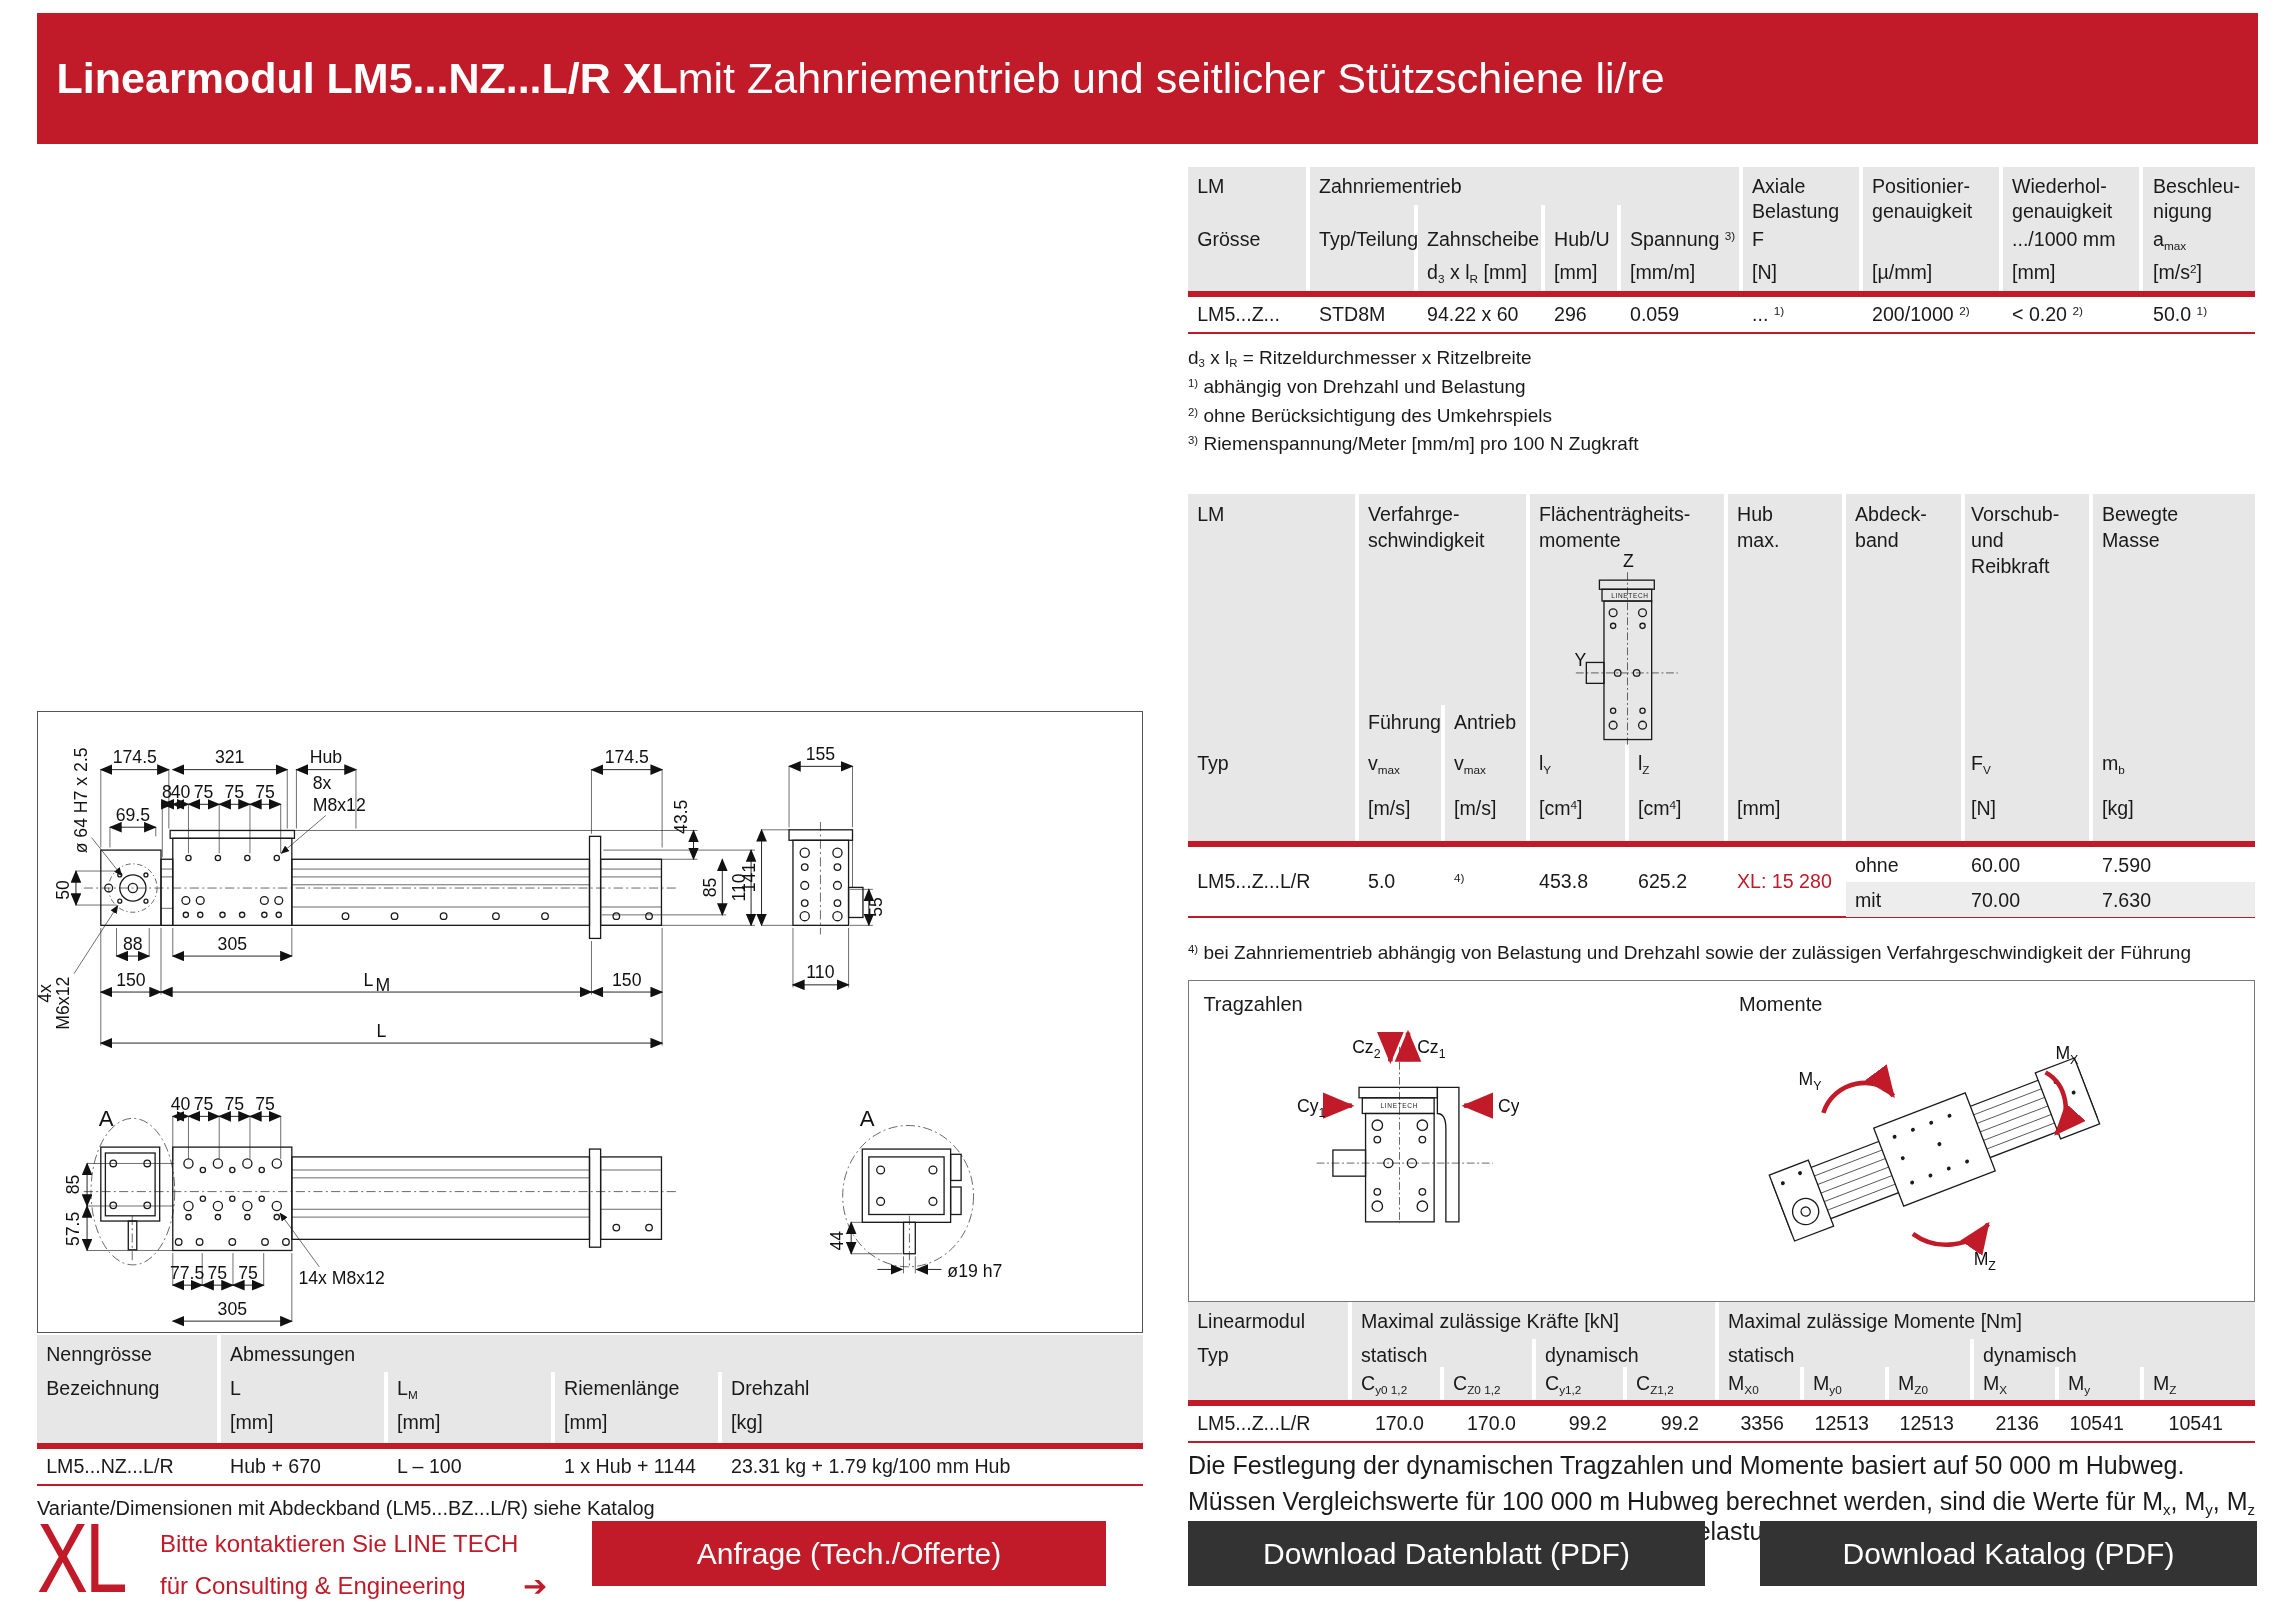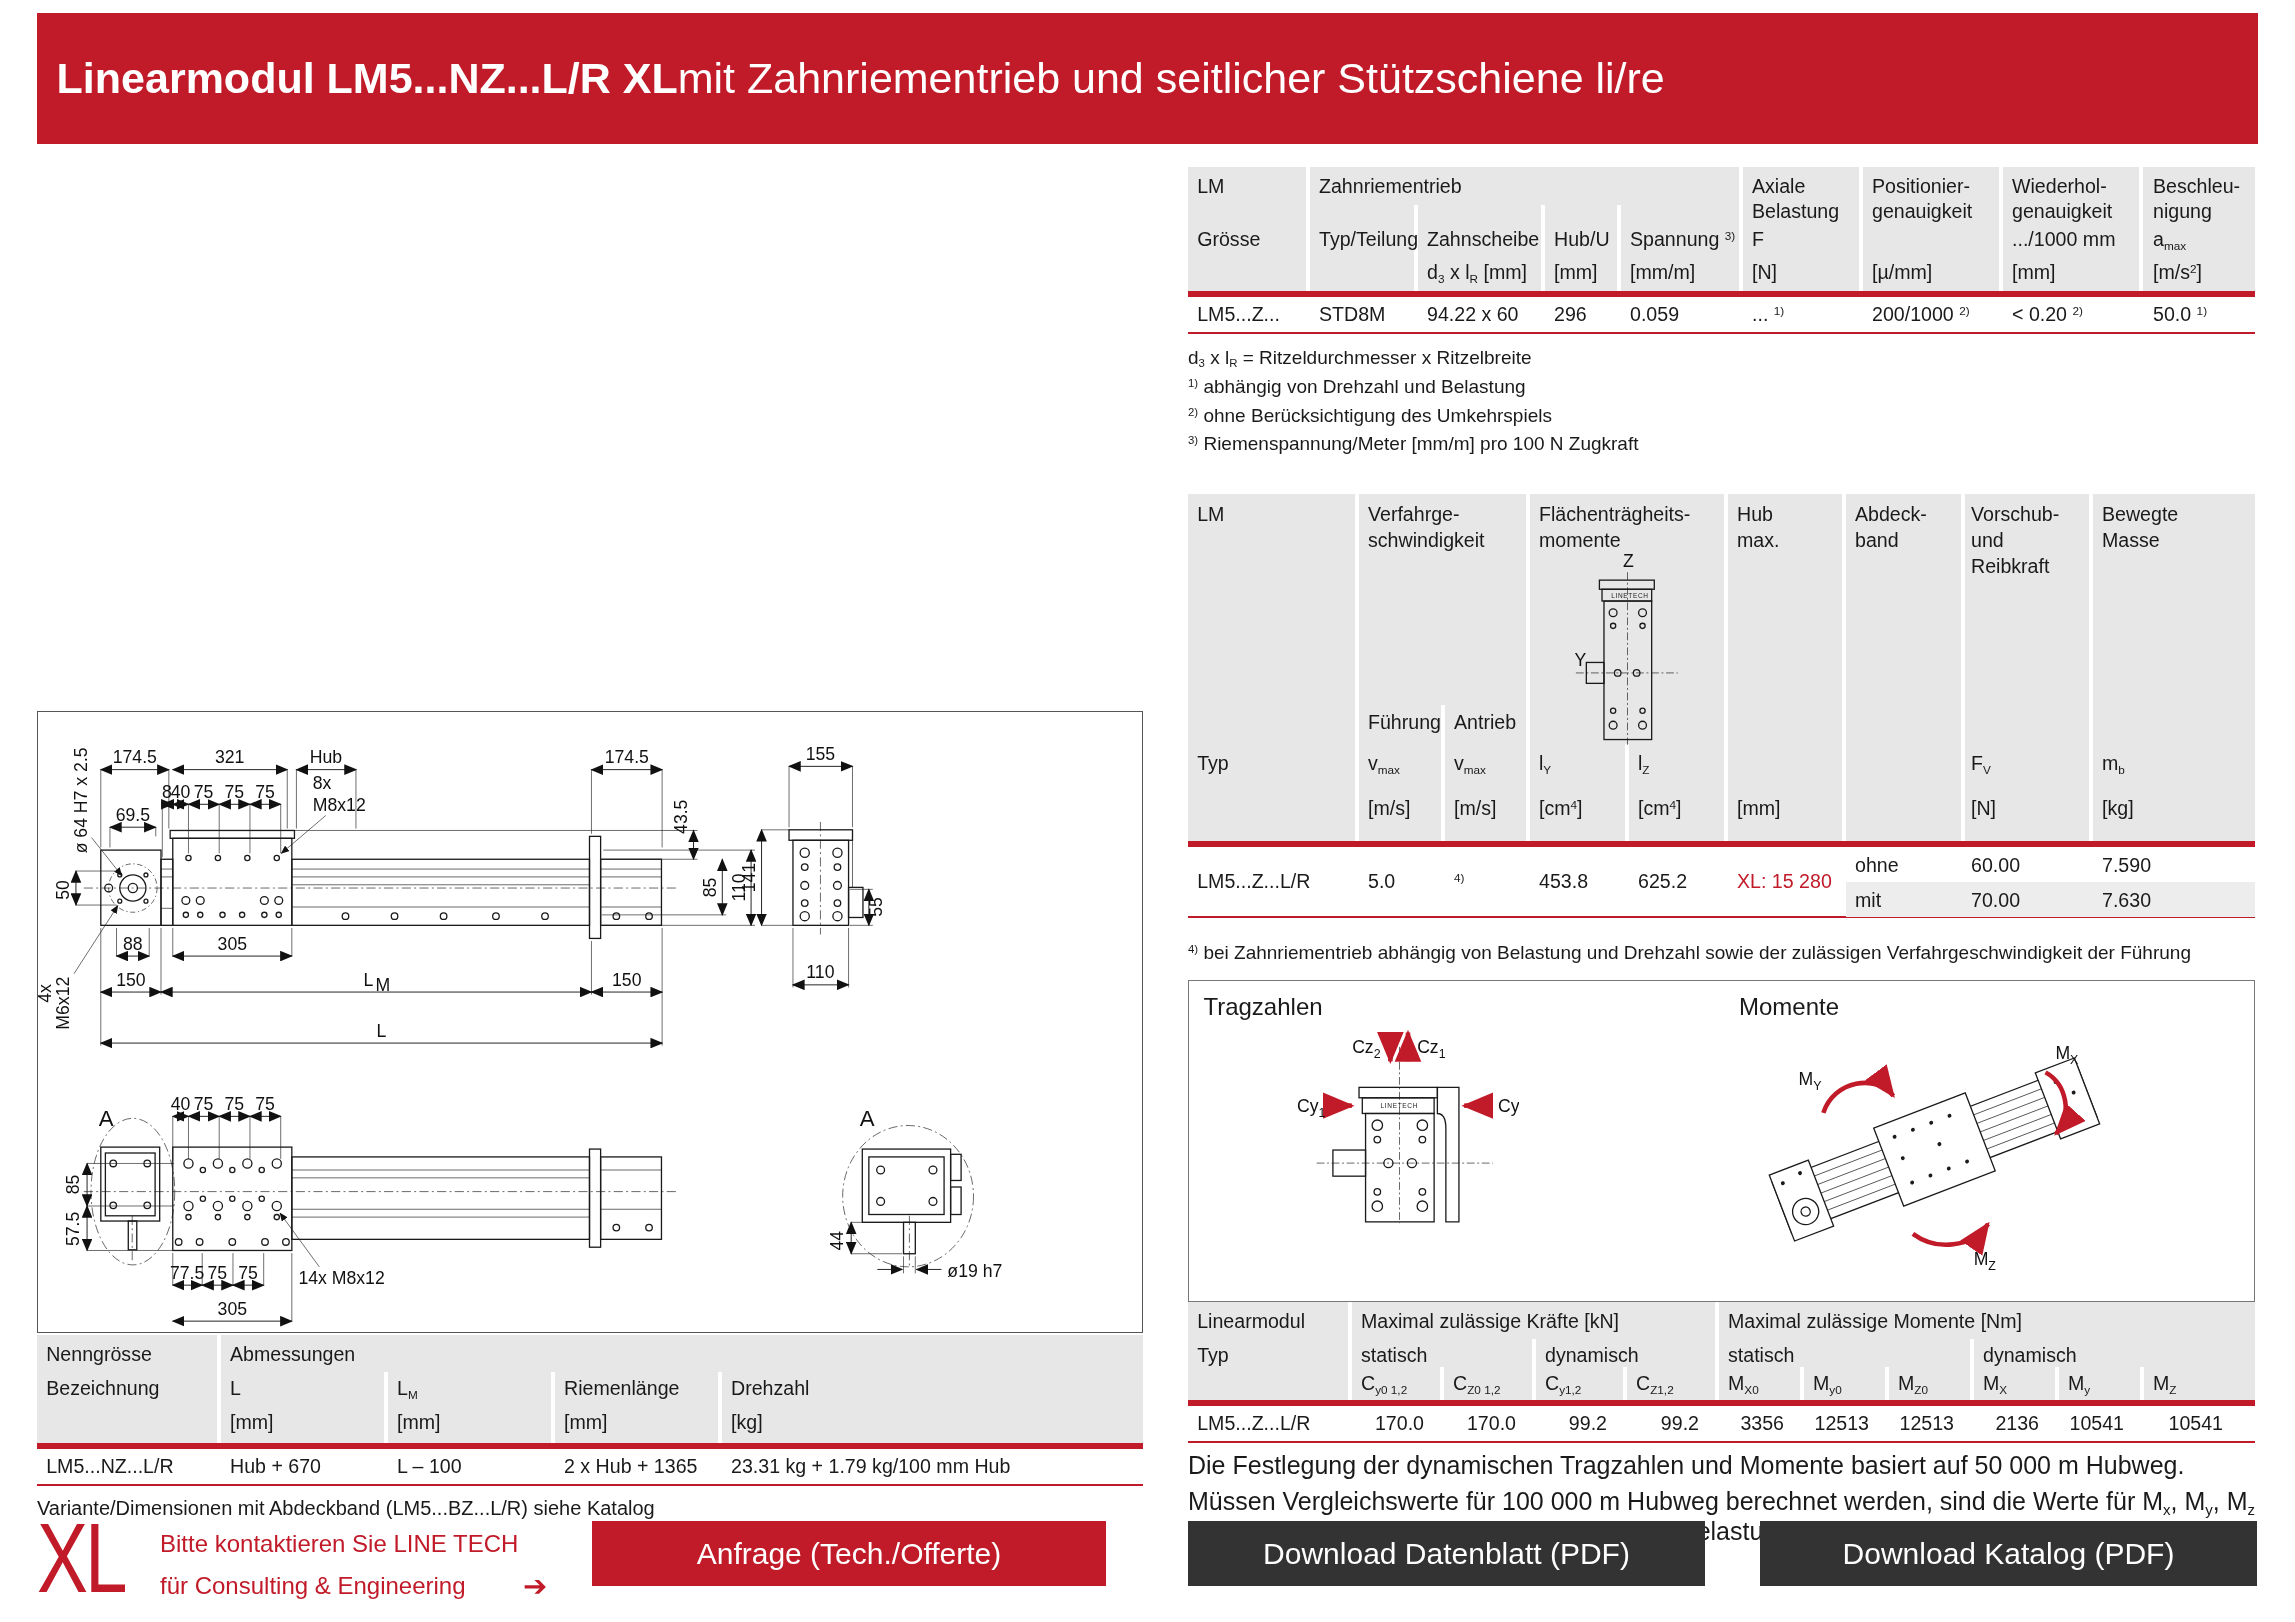--- a/index.html
+++ b/index.html
@@ -23,21 +23,21 @@
   .vmid{top:50%;transform:translateY(-50%)}
   .red{color:var(--red)}
   sub{font-size:60%;vertical-align:-0.3em}
   sup{font-size:60%;vertical-align:0.5em}
   .fnblock{position:absolute;font-size:19px;line-height:1.3}
   .fnblock div{margin-bottom:3.9px}
   .para{position:absolute;font-size:25px;line-height:1.45}
   .btn{position:absolute;display:flex;align-items:center;justify-content:center;
     font-size:30px;color:#fff;cursor:pointer}
   .panel{position:absolute;border:1.3px solid #555;background:#fff}
-  .sectitle{position:absolute;font-size:24px;color:var(--ink)}
+  .sectitle{position:absolute;font-size:20px;color:var(--ink)}
   svg text{font-family:"Liberation Sans",sans-serif;font-size:27px;fill:#111}
   svg text.big{font-size:34px}
   svg text.tiny{font-size:10px;fill:#222;letter-spacing:1px}
   .xl-logo{position:absolute;color:var(--red);font-size:98px;font-weight:400;letter-spacing:-3.9px;
     transform:scaleX(.78);transform-origin:left top;line-height:.85}
   .contact{position:absolute;color:var(--red);font-size:24px;white-space:nowrap}
   .note{position:absolute;font-size:20px}
 </style>
 </head>
 <body>
@@ -643,21 +643,21 @@
       <div class="hc" style="left:193px;top:75px">[mm]</div>
       <div class="hc" style="left:360px;top:75px">[mm]</div>
       <div class="hc" style="left:527px;top:75px">[mm]</div>
       <div class="hc" style="left:694px;top:75px">[kg]</div>
     </div>
     <div class="redbar"></div>
     <div class="trow" style="height:35px">
       <div class="dc vmid" style="left:9.2px">LM5...NZ...L/R</div>
       <div class="dc vmid" style="left:193px">Hub + 670</div>
       <div class="dc vmid" style="left:360px">L – 100</div>
-      <div class="dc vmid" style="left:527px">2 x Hub + 1365</div>
+      <div class="dc vmid" style="left:527px">1 x Hub + 1144</div>
       <div class="dc vmid" style="left:694px">23.31 kg + 1.79 kg/100 mm Hub</div>
     </div>
     <div class="redline"></div>
   </div>
 
   <div class="note" style="left:37px;top:1497px">Variante/Dimensionen mit Abdeckband (LM5...BZ...L/R) siehe Katalog</div>
 
   <div class="xl-logo" style="left:37px;top:1517px">XL</div>
   <div class="contact" style="left:160px;top:1530px">Bitte kontaktieren Sie LINE TECH</div>
   <div class="contact" style="left:160px;top:1572px">für Consulting &amp; Engineering</div>

